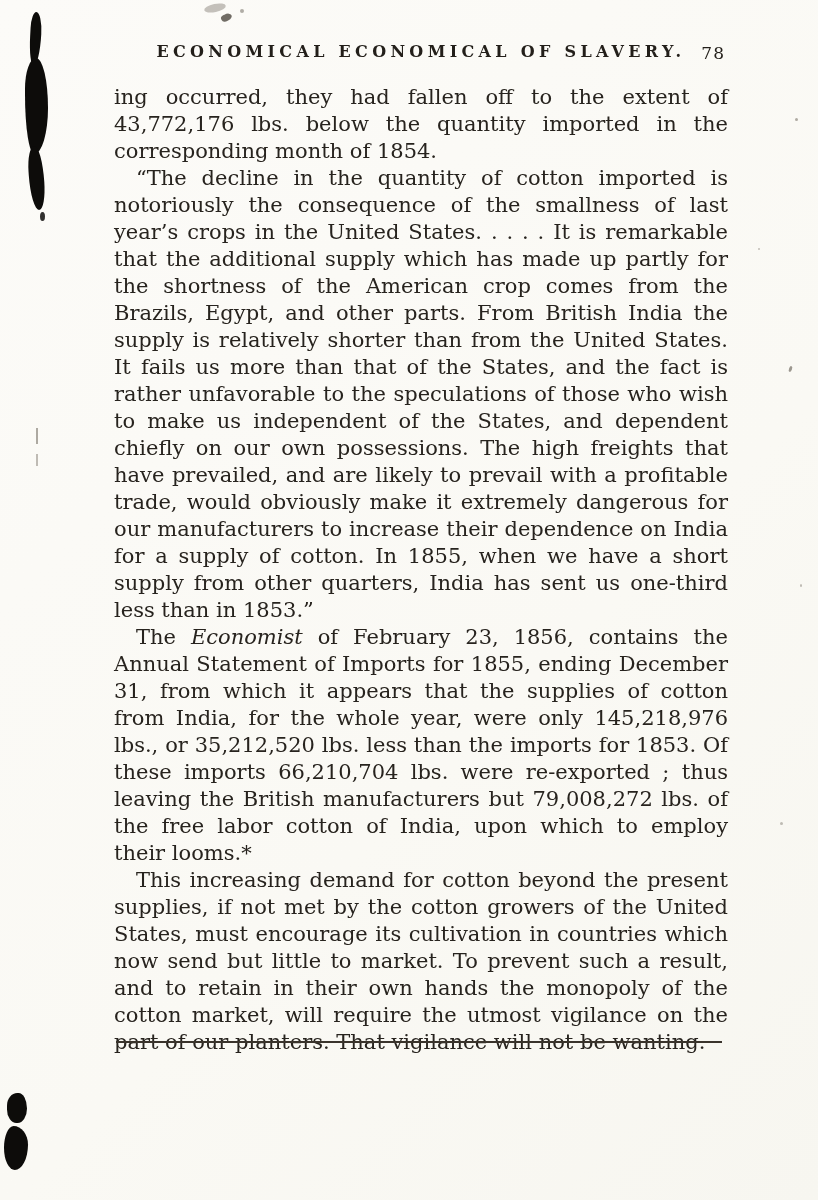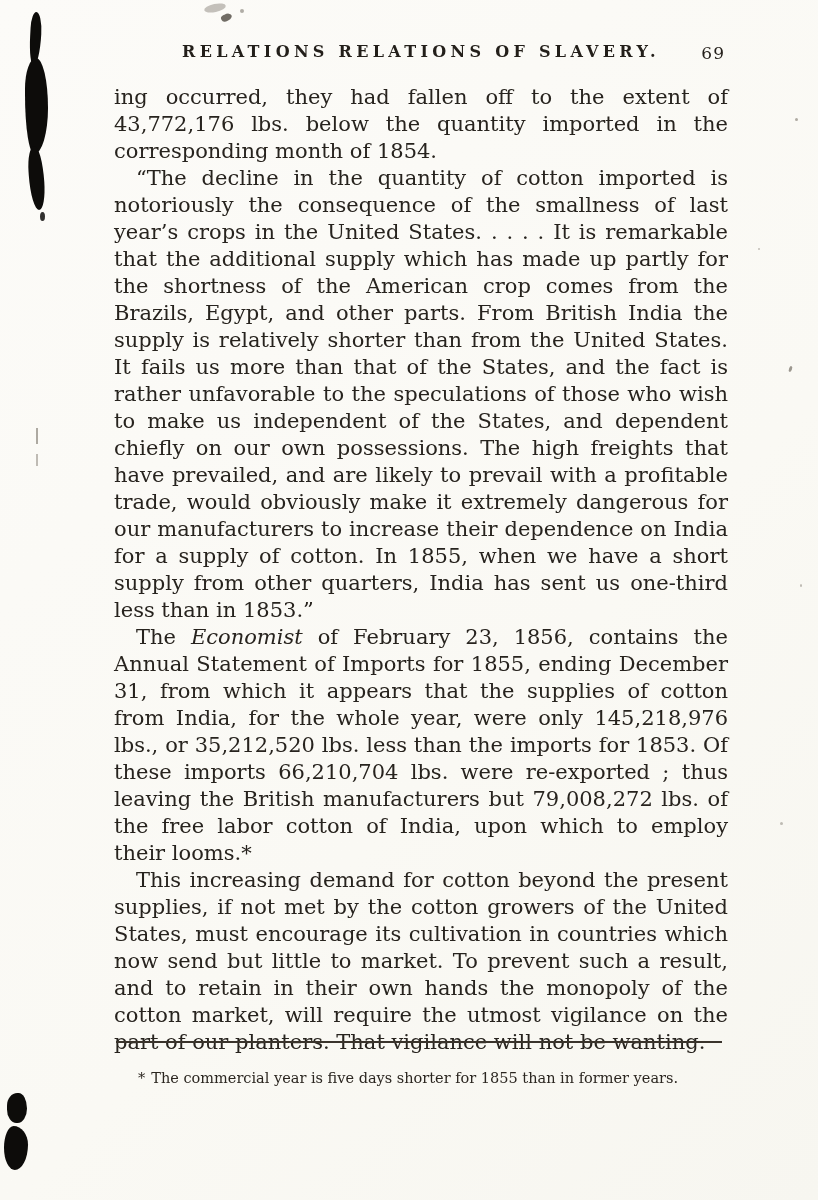--- a/index.html
+++ b/index.html
@@ -54,33 +54,32 @@
   
   .artifact{position:absolute;pointer-events:none;}
   .blot{background:#0d0c0a;}
 </style>
 </head>
 <body>
 
 <div class="page">
 
   <div class="header">
-    <span class="running-head">RELATIONS RELATIONS OF SLAVERY.</span>
-    <span class="page-number">69</span>
+    <span class="running-head">ECONOMICAL ECONOMICAL OF SLAVERY.</span>
+    <span class="page-number">78</span>
   </div>
 
   <main class="body-text">
     <p><span>ing occurred, they had fallen off to the extent of 43,772,176 lbs. below the quantity imported in the corresponding month of 1854.</span></p>
     <p class="indent"><span>“The decline in the quantity of cotton imported is notoriously the consequence of the smallness of last year’s crops in the United States. . . . . It is remarkable that the additional supply which has made up partly for the shortness of the American crop comes from the Brazils, Egypt, and other parts. From British India the supply is relatively shorter than from the United States. It fails us more than that of the States, and the fact is rather unfavorable to the speculations of those who wish to make us independent of the States, and dependent chiefly on our own possessions. The high freights that have prevailed, and are likely to prevail with a profitable trade, would obviously make it extremely dangerous for our manufacturers to increase their dependence on India for a supply of cotton. In 1855, when we have a short supply from other quarters, India has sent us one-third less than in 1853.”</span></p>
     <p class="indent"><span>The </span><span class="italic">Economist</span><span> of February 23, 1856, contains the Annual Statement of Imports for 1855, ending December 31, from which it appears that the supplies of cotton from India, for the whole year, were only 145,218,976 lbs., or 35,212,520 lbs. less than the imports for 1853. Of these imports 66,210,704 lbs. were re-exported ; thus leaving the British manufacturers but 79,008,272 lbs. of the free labor cotton of India, upon which to employ their looms.*</span></p>
     <p class="indent"><span>This increasing demand for cotton beyond the present supplies, if not met by the cotton growers of the United States, must encourage its cultivation in countries which now send but little to market. To prevent such a result, and to retain in their own hands the monopoly of the cotton market, will require the utmost vigilance on the part of our planters. That vigilance will not be wanting.</span></p>
   </main>
 
   <div class="footnote-rule"></div>
-  <p class="footnote"><span class="fn-marker">*</span><span>The commercial year is five days shorter for 1855 than in former years.</span></p>
 
   <div>
 
     <div class="artifact blot" style="left:30px;top:12px;width:11px;height:54px;border-radius:45% 55% 55% 45%/30% 40% 60% 55%;transform:rotate(3deg);"></div>
     <div class="artifact blot" style="left:25px;top:58px;width:23px;height:96px;border-radius:48% 52% 60% 40%/32% 52% 48% 62%;"></div>
     <div class="artifact blot" style="left:29px;top:146px;width:15px;height:64px;border-radius:50% 50% 46% 54%/40% 58% 44% 56%;transform:rotate(-4deg);"></div>
     <div class="artifact blot" style="left:40px;top:212px;width:5px;height:9px;border-radius:50%;opacity:.85;"></div>
 
     <div class="artifact" style="left:36px;top:428px;width:2px;height:16px;background:#9a958c;opacity:.8;"></div>
     <div class="artifact" style="left:36px;top:454px;width:2px;height:12px;background:#a5a098;opacity:.7;"></div>

